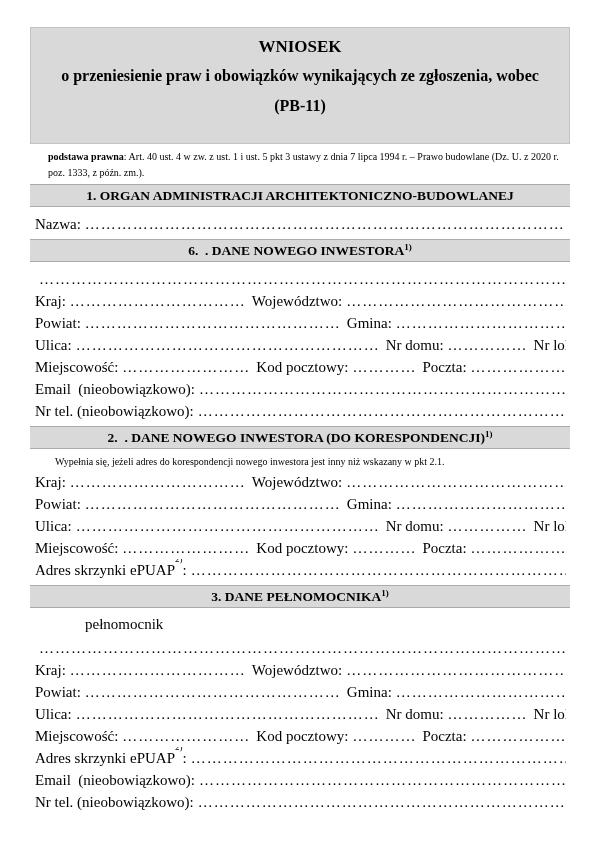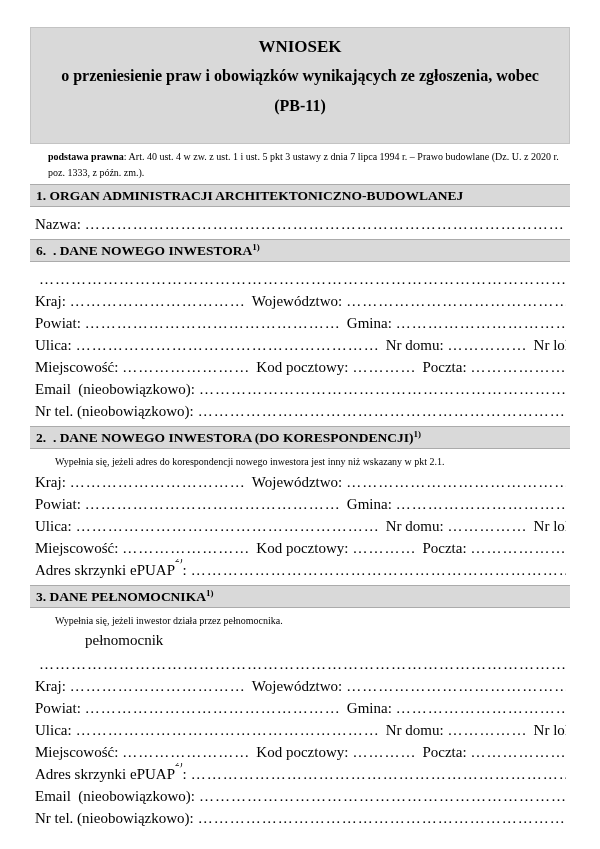--- a/index.html
+++ b/index.html
@@ -13,21 +13,21 @@
     text-align:center;padding:6px 8px 27px;
   }
   .t1{font-size:17px;font-weight:bold;line-height:20px;margin:3px 0 8px}
   .t2{font-size:16px;font-weight:bold;line-height:21px}
   .t3{font-size:16px;font-weight:bold;line-height:21px;margin-top:9px}
   .legal{margin:5px 30px 0 48px;font-size:10px;line-height:15.5px}
   .legal .b{font-weight:bold}
   .secbar{
     margin:4px 30px 6px;background:#d9d9d9;
     border-top:1px solid #ababab;border-bottom:1px solid #ababab;
-    font-weight:bold;font-size:13.5px;line-height:17px;padding:2px 6px;
+    font-weight:bold;font-size:13.5px;line-height:17px;padding:2px 6px;text-align:center;
   }
   .secbar span{white-space:pre}
   sup{font-size:9px;line-height:0;vertical-align:super}
   .note{margin:0 30px 3px 55px;font-size:10px;line-height:13px}
   .row{
     display:flex;margin:0 34px 0 35px;font-size:15px;line-height:22px;
     white-space:pre;overflow:hidden;
   }
   .lbl{white-space:pre;flex:0 0 auto}
   .dots{white-space:pre;overflow:hidden;flex:0 0 auto;margin:0 6px 0 4px;letter-spacing:1px}
@@ -59,21 +59,20 @@
     <div class="row"><span class="lbl">Email  (nieobowiązkowo):</span><span class="dots fill">…………………………………………………………………………………………………………………………………………………………………………………………</span></div>
     <div class="row"><span class="lbl">Nr tel. (nieobowiązkowo):</span><span class="dots fill">…………………………………………………………………………………………………………………………………………………………………………………………</span></div>
     <div class="secbar"><span>2.  . DANE NOWEGO INWESTORA (DO KORESPONDENCJI)</span><sup>1)</sup></div>
     <div class="note">Wypełnia się, jeżeli adres do korespondencji nowego inwestora jest inny niż wskazany w pkt 2.1.</div>
     <div class="row"><span class="lbl">Kraj:</span><span class="dots">……………………………</span><span class="lbl">Województwo:</span><span class="dots fill">…………………………………………………………………………………………………………………………………………………………………………………………</span></div>
     <div class="row"><span class="lbl">Powiat:</span><span class="dots">…………………………………………</span><span class="lbl">Gmina:</span><span class="dots fill">…………………………………………………………………………………………………………………………………………………………………………………………</span></div>
     <div class="row"><span class="lbl">Ulica:</span><span class="dots">…………………………………………………</span><span class="lbl">Nr domu:</span><span class="dots">……………</span><span class="lbl">Nr lokalu:</span><span class="dots fill">…………………………………………………………………………………………………………………………………………………………………………………………</span></div>
     <div class="row"><span class="lbl">Miejscowość:</span><span class="dots">……………………</span><span class="lbl">Kod pocztowy:</span><span class="dots">…………</span><span class="lbl">Poczta:</span><span class="dots fill">…………………………………………………………………………………………………………………………………………………………………………………………</span></div>
     <div class="row"><span class="lbl">Adres skrzynki ePUAP</span><sup>2)</sup><span class="lbl">:</span><span class="dots fill">…………………………………………………………………………………………………………………………………………………………………………………………</span></div>
     <div class="secbar"><span>3. DANE PEŁNOMOCNIKA</span><sup>1)</sup></div>
-    <div class="note">Wypełnia się, jeżeli inwestor działa przez pełnomocnika.</div>
     <div class="duo">
       <span class="c1">pełnomocnik</span>
     </div>
     <div class="row"><span class="dots fill">…………………………………………………………………………………………………………………………………………………………………………………………</span></div>
     <div class="row"><span class="lbl">Kraj:</span><span class="dots">……………………………</span><span class="lbl">Województwo:</span><span class="dots fill">…………………………………………………………………………………………………………………………………………………………………………………………</span></div>
     <div class="row"><span class="lbl">Powiat:</span><span class="dots">…………………………………………</span><span class="lbl">Gmina:</span><span class="dots fill">…………………………………………………………………………………………………………………………………………………………………………………………</span></div>
     <div class="row"><span class="lbl">Ulica:</span><span class="dots">…………………………………………………</span><span class="lbl">Nr domu:</span><span class="dots">……………</span><span class="lbl">Nr lokalu:</span><span class="dots fill">…………………………………………………………………………………………………………………………………………………………………………………………</span></div>
     <div class="row"><span class="lbl">Miejscowość:</span><span class="dots">……………………</span><span class="lbl">Kod pocztowy:</span><span class="dots">…………</span><span class="lbl">Poczta:</span><span class="dots fill">…………………………………………………………………………………………………………………………………………………………………………………………</span></div>
     <div class="row"><span class="lbl">Adres skrzynki ePUAP</span><sup>2)</sup><span class="lbl">:</span><span class="dots fill">…………………………………………………………………………………………………………………………………………………………………………………………</span></div>
     <div class="row"><span class="lbl">Email  (nieobowiązkowo):</span><span class="dots fill">…………………………………………………………………………………………………………………………………………………………………………………………</span></div>

